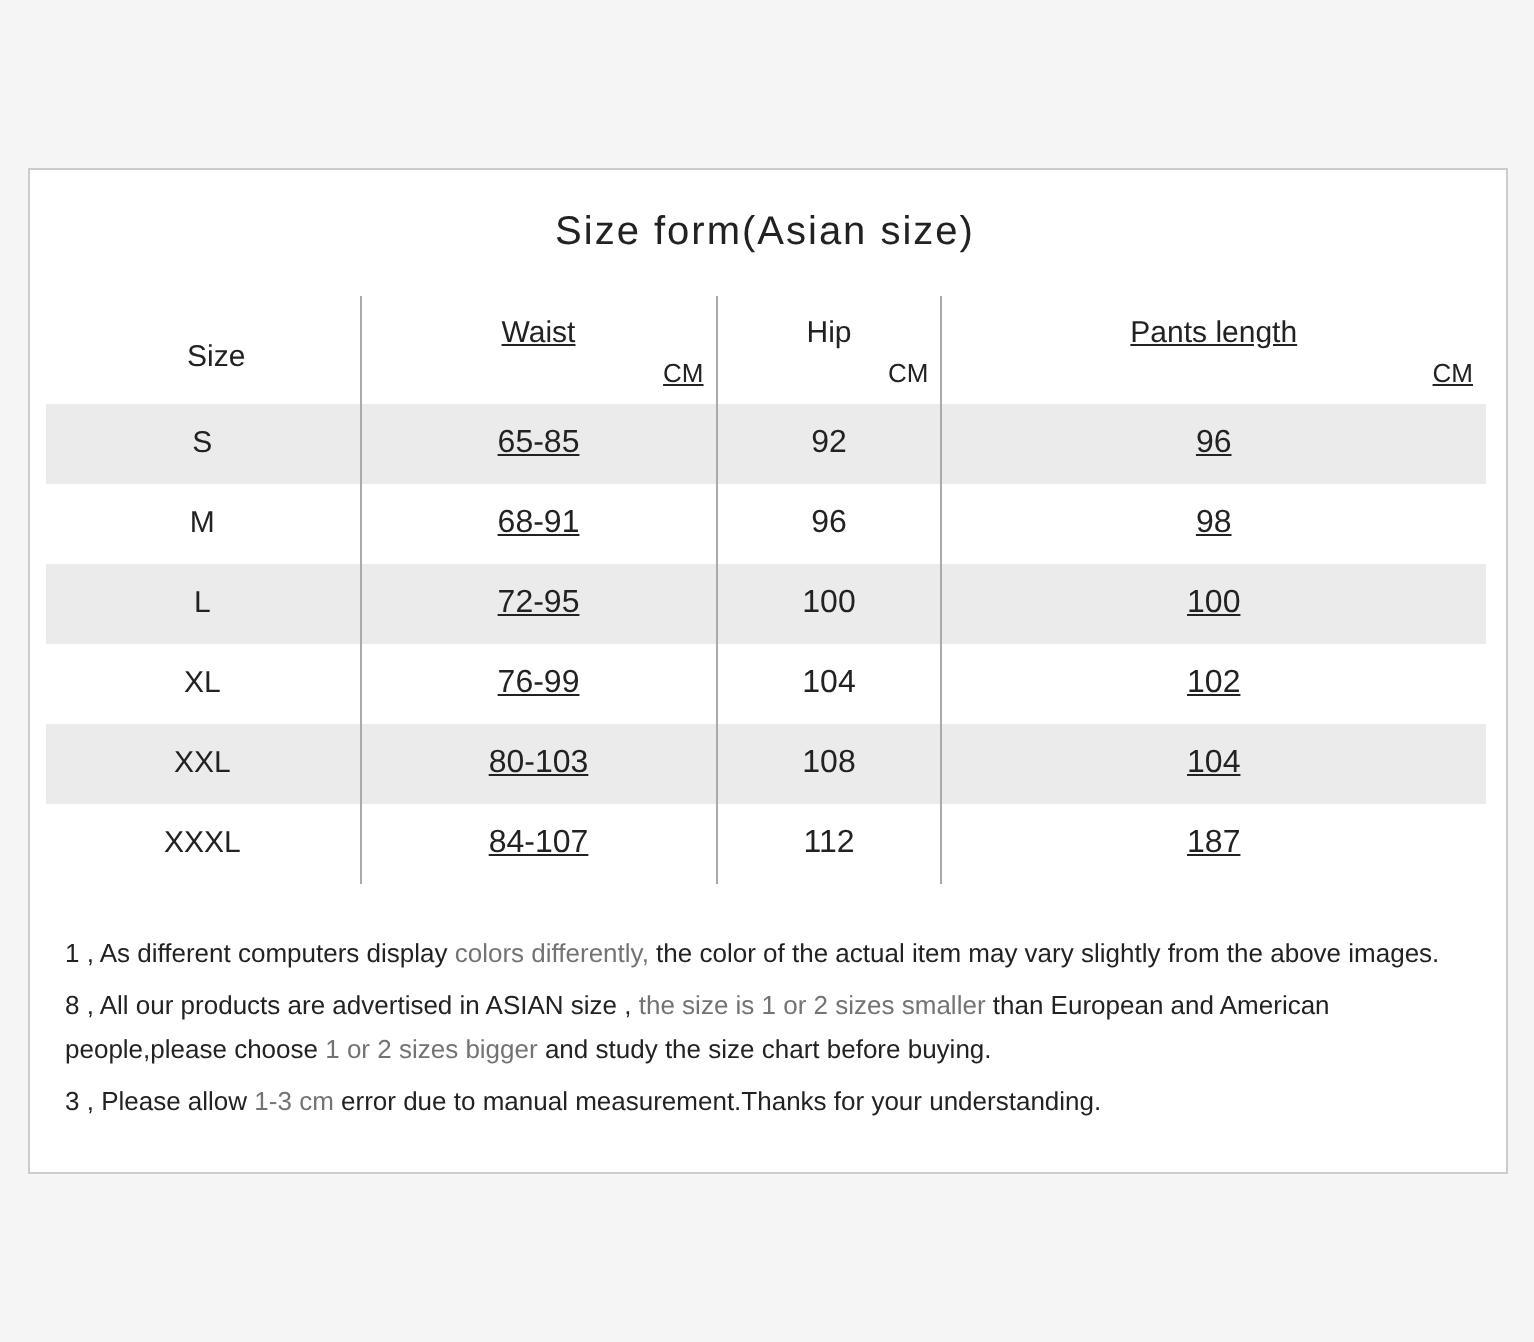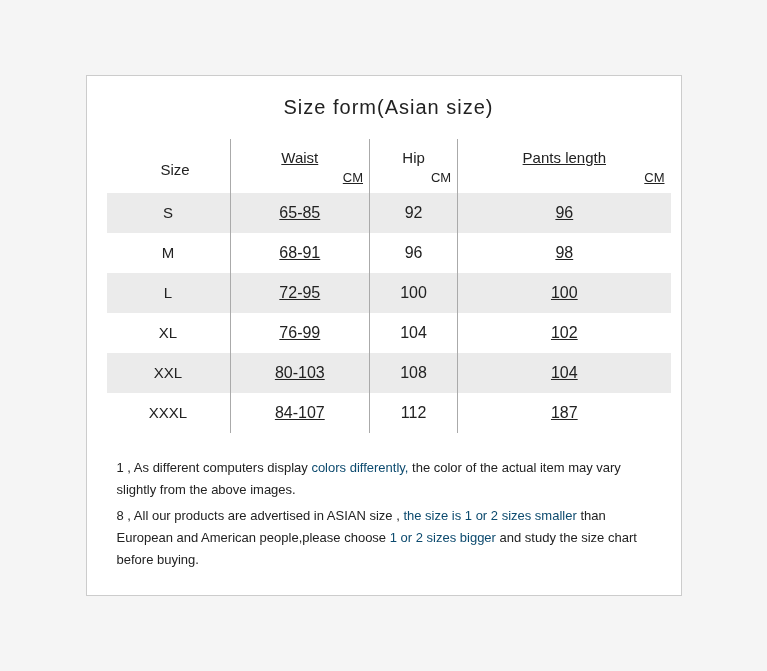--- a/index.html
+++ b/index.html
@@ -6,24 +6,24 @@
     body {
       width: 767px;
       min-height: 671px;
       background: #f5f5f5;
       font-family: Arial, sans-serif;
       display: flex;
       align-items: center;
       justify-content: center;
     }
     .container {
-      width: 596px;
+      width: 740px;
       background: #fff;
       border: 1px solid #ccc;
-      padding: 20px 10px 20px 20px;
+      padding: 20px 10px 20px 8px;
     }
     .page-title {
       text-align: center;
       font-size: 20px;
       font-weight: normal;
       margin-bottom: 20px;
       color: #222;
       letter-spacing: 1px;
     }
     .size-table {
@@ -86,21 +86,21 @@
       text-align: center;
       font-size: 13px;
       color: #222;
       line-height: 1.7;
       padding: 0 10px;
     }
     .note-title {
       color: #c00;
       font-weight: bold;
     }
-    .red { color: #0c4a6e; }
+    .red { color: #737373; }
     .note-section p {
       margin-bottom: 4px;
       text-align: left;
     }
     .note-section p.centered {
       text-align: center;
     }
   </style>
 </head>
 <body>
@@ -162,14 +162,17 @@
       </tbody>
   </table>
 
   <div class="note-section">
     <p>
       <span>1 , As different computers display </span><span class="red">colors differently,</span><span> the color of the actual item may vary slightly from the above images.</span>
     </p>
     <p>
       <span>8 , All our products are advertised in ASIAN size , </span><span class="red">the size is 1 or 2 sizes smaller</span><span> than European and American people,please choose </span><span class="red">1 or 2 sizes bigger</span><span> and study the size chart before buying.</span>
     </p>
+    <p>
+      <span>3 , Please allow </span><span class="red">1-3 cm</span><span> error due to manual measurement.Thanks for your understanding.</span>
+    </p>
   </div>
 </div>
 
 </body></html>

